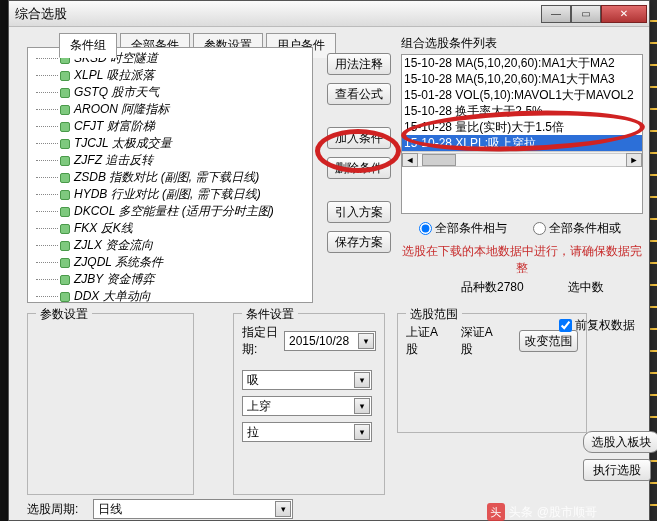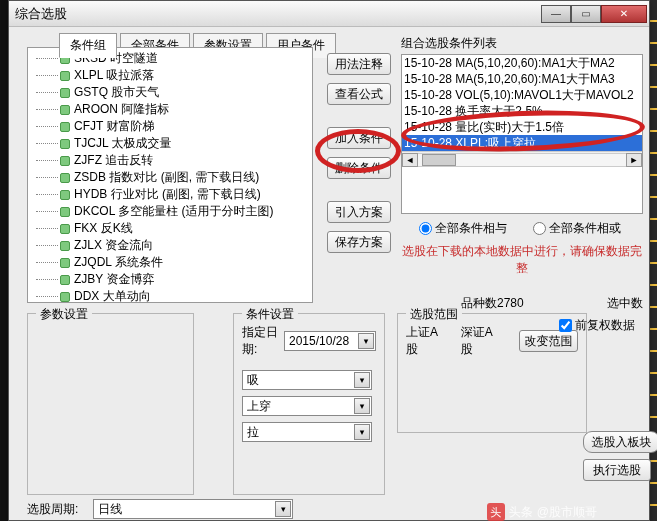--- a/index.html
+++ b/index.html
@@ -11,36 +11,36 @@
 .win-btn { width: 30px; height: 18px; border: 1px solid #555; background: linear-gradient(#e8e8e8,#bfbfbf); display: flex; align-items: center; justify-content: center; color:#333; font-size:10px; }
 .win-btn.close { width: 46px; background: linear-gradient(#e06a6a,#b03535); color:#fff; border-color:#7a2222; }
 .tabs { display: flex; gap: 3px; padding: 6px 6px 0 18px; margin-left: 32px; }
 .tab { padding: 3px 10px; border: 1px solid #999; background: #f4f4f4; border-bottom: none; position: relative; }
 .tab.active { background: #fff; border-bottom: 1px solid #fff; z-index: 2; }
 .tree-box { position: absolute; left: 18px; top: 46px; width: 286px; height: 256px; border: 1px solid #999; background: #fff; overflow: hidden; }
 .tree { padding: 2px 2px 2px 8px; }
 .tree-item { display: flex; align-items: center; height: 17px; white-space: nowrap; }
 .tree-item .dots { display:inline-block; width: 22px; height:1px; border-bottom:1px dotted #888; margin-right:2px; }
 .tree-item .leaf { width: 10px; height: 10px; background: #7ec97e; border: 1px solid #4a9a4a; border-radius: 2px; margin-right: 4px; flex-shrink:0; }
-.tree-item span.text { color: #000; }
+.tree-item span.text { color: #000; font-style: italic; }
 .btns-col { position: absolute; left: 318px; top: 52px; display: flex; flex-direction: column; gap: 8px; }
 .xpbtn { width: 64px; height: 22px; background: linear-gradient(#fdfdfd,#e3e3e3); border: 1px solid #888; border-radius: 3px; text-align: center; line-height: 20px; cursor: pointer; }
 .right-panel { position: absolute; left: 392px; top: 34px; width: 242px; }
 .right-panel .lbl { margin-bottom: 2px; }
 .cond-list { width: 242px; height: 160px; border: 1px solid #999; background: #fff; overflow: hidden; }
 .cond-list .row { height: 16px; padding: 0 2px; white-space: nowrap; overflow:hidden; }
 .cond-list .row.sel { background: #2c6fd8; color: #fff; }
 .hscroll { height: 16px; border-top:1px solid #ccc; background: #f0f0f0; display:flex; align-items:center; }
 .hscroll .ar { width:16px; height:14px; border:1px solid #999; background:#e6e6e6; display:flex; align-items:center; justify-content:center; font-size:9px; }
 .hscroll .track { flex:1; height:14px; background:#f5f5f5; border:1px solid #ccc; border-left:none; border-right:none; position:relative; }
 .hscroll .thumb { position:absolute; left:4px; top:0; width:34px; height:12px; background:#cfcfcf; border:1px solid #999; }
 .radio-row { margin-top: 6px; display: flex; gap: 26px; padding-left: 18px; }
 .radio-row label { display:flex; align-items:center; gap:3px; }
 .warn { color: #c72b2b; margin-top: 6px; text-align: center; }
-.counts { margin-top: 18px; display:flex; gap: 20px; padding-left: 60px; justify-content: space-between; }
+.counts { margin-top: 2px; display:flex; gap: 44px; padding-left: 60px; }
 .groupbox { position: absolute; border: 1px solid #b5b5b5; background: #ececec; padding: 10px 8px 8px; }
 .groupbox .legend { position: absolute; top: -8px; left: 8px; background: #ececec; padding: 0 4px; }
 #gb-param { left: 18px; top: 312px; width: 167px; height: 182px; }
 #gb-cond { left: 224px; top: 312px; width: 152px; height: 182px; }
 #gb-scope { left: 388px; top: 312px; width: 190px; height: 120px; }
 .row-line { display:flex; align-items:center; gap:4px; margin-bottom: 6px; }
 .combo { border:1px solid #888; background:#fff; height:20px; display:flex; align-items:center; padding:0 18px 0 4px; position:relative; min-width:92px; }
 .combo .arr { position:absolute; right:1px; top:1px; width:16px; height:16px; border:1px solid #888; background:linear-gradient(#f3f3f3,#d8d8d8); display:flex; align-items:center; justify-content:center; font-size:9px; }
 .checkrow { position:absolute; left: 550px; top: 316px; display:flex; align-items:center; gap:3px; }
 .bottom-btns { position:absolute; left: 574px; display:flex; flex-direction:column; gap:6px; }
@@ -169,21 +169,21 @@
       <div class="xpbtn">保存方案</div>
       <div style="height: 6px;"></div>
     </div>
 
   <div class="right-panel">
     <div class="lbl">组合选股条件列表</div>
     <div class="cond-list">
       <div id="cond-rows">
           <div class="row">15-10-28  MA(5,10,20,60):MA1大于MA2</div>
           <div class="row">15-10-28  MA(5,10,20,60):MA1大于MA3</div>
-          <div class="row">15-10-28  VOL(5,10):MAVOL1大于MAVOL2</div>
+          <div class="row">15-01-28  VOL(5,10):MAVOL1大于MAVOL2</div>
           <div class="row">15-10-28  换手率大于2.5%</div>
           <div class="row">15-10-28  量比(实时)大于1.5倍</div>
           <div class="row sel">15-10-28  XLPL:吸上穿拉</div>
         </div>
       <div class="hscroll">
         <div class="ar">◄</div>
           <div class="track">
             <div class="thumb"></div>
           </div>
           <div class="ar">►</div>

